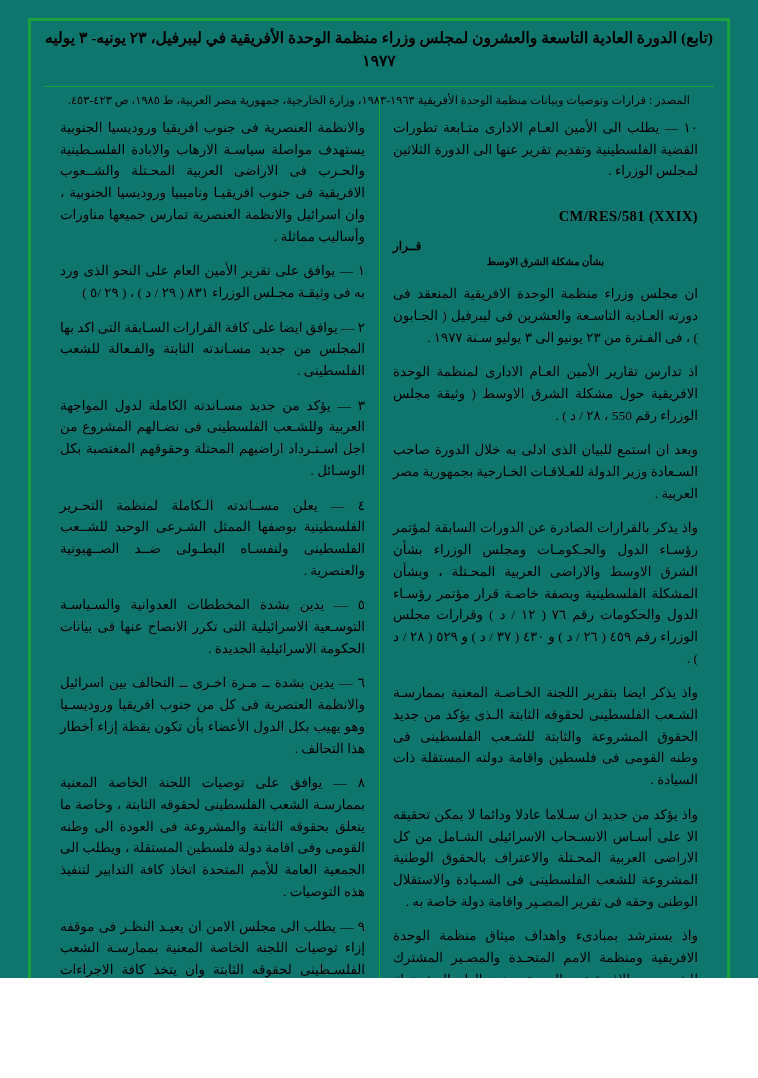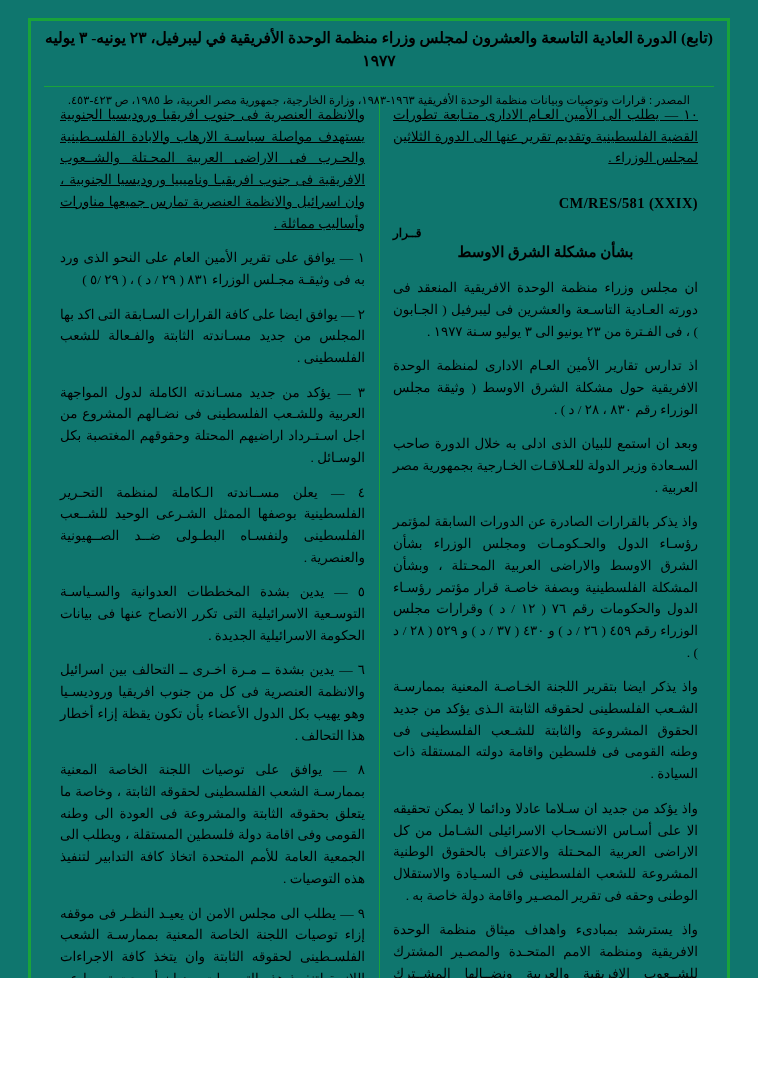--- a/index.html
+++ b/index.html
@@ -91,43 +91,42 @@
   p.para {
     margin: 0 0 13px 0;
     font-size: 13.4px;
     line-height: 1.62;
     text-align: justify;
     text-justify: inter-word;
     color: #000;
     direction: rtl;
   }
   p.para.first {
-    margin-top: 4px;
-    text-decoration: underline;
+    margin-top: 17px;
   }
   .res-code {
     margin: 26px 0 14px 0;
     font-size: 14.5px;
     font-weight: bold;
     font-family: "Liberation Serif", "DejaVu Serif", serif;
     direction: ltr;
     text-align: right;
     letter-spacing: 0.4px;
   }
   .res-title {
     text-align: left;
     font-weight: bold;
     font-size: 12px;
     margin: 8px 0 2px 0;
     letter-spacing: 1px;
   }
   .res-sub {
     text-align: center;
     font-weight: bold;
-    font-size: 15px;
+    font-size: 10px;
     margin: 0 0 16px 0;
   }
   .page-number {
     position: absolute;
     left: 0;
     top: 1044px;
     width: 758px;
     text-align: center;
     font-size: 13px;
     color: #000;
@@ -156,21 +155,21 @@
 
     <div class="col col-right">
       <div class="spacer-top"></div>
       <p class="para first">١٠ — يطلب الى الأمين العـام الادارى متـابعة تطورات القضية الفلسطينية وتقديم تقرير عنها الى الدورة الثلاثين لمجلس الوزراء .</p>
 
       <div class="res-code">CM/RES/581 (XXIX)</div>
       <div class="res-title">قــرار</div>
       <div class="res-sub">بشأن مشكلة الشرق الاوسط</div>
 
       <p class="para">ان مجلس وزراء منظمة الوحدة الافريقية المنعقد فى دورته العـادية التاسـعة والعشرين فى ليبرفيل ( الجـابون ) ، فى الفـترة من ٢٣ يونيو الى ٣ يوليو سـنة ١٩٧٧ .</p>
-      <p class="para">اذ تدارس تقارير الأمين العـام الادارى لمنظمة الوحدة الافريقية حول مشكلة الشرق الاوسط ( وثيقة مجلس الوزراء رقم ٨٣٠ ، ٢٨ / د ) .</p>
+      <p class="para">اذ تدارس تقارير الأمين العـام الادارى لمنظمة الوحدة الافريقية حول مشكلة الشرق الاوسط ( وثيقة مجلس الوزراء رقم 550 ، ٢٨ / د ) .</p>
       <p class="para">وبعد ان استمع للبيان الذى ادلى به خلال الدورة صاحب السـعادة وزير الدولة للعـلاقـات الخـارجية بجمهورية مصر العربية .</p>
       <p class="para">واذ يذكر بالقرارات الصادرة عن الدورات السابقة لمؤتمر رؤسـاء الدول والحـكومـات ومجلس الوزراء بشأن الشرق الاوسط والاراضى العربية المحـتلة ، وبشأن المشكلة الفلسطينية وبصفة خاصـة قرار مؤتمر رؤسـاء الدول والحكومات رقم ٧٦ ( ١٢ / د ) وقرارات مجلس الوزراء رقم ٤٥٩ ( ٢٦ / د ) و ٤٣٠ ( ٣٧ / د ) و ٥٢٩ ( ٢٨ / د ) .</p>
       <p class="para">واذ يذكر ايضا بتقرير اللجنة الخـاصـة المعنية بممارسـة الشـعب الفلسطينى لحقوقه الثابتة الـذى يؤكد من جديد الحقوق المشروعة والثابتة للشـعب الفلسطينى فى وطنه القومى فى فلسطين واقامة دولته المستقلة ذات السيادة .</p>
       <p class="para">واذ يؤكد من جديد ان سـلاما عادلا ودائما لا يمكن تحقيقه الا على أسـاس الانسـحاب الاسرائيلى الشـامل من كل الاراضى العربية المحـتلة والاعتراف بالحقوق الوطنية المشروعة للشعب الفلسطينى فى السـيادة والاستقلال الوطنى وحقه فى تقرير المصـير واقامة دولة خاصة به .</p>
       <p class="para">واذ يسترشد بمبادىء واهداف ميثاق منظمة الوحدة الافريقية ومنظمة الامم المتحـدة والمصـير المشترك للشــعوب الافريقية والعربية ونضــالها المشــترك المتواصل من اجل ممارسة لحقوقها من اجل الحرية والسلام والاستقلال .</p>
       <p class="para">واذ يسجل باستياء ان التحالف القائم بين اسرائيل والانظمة العنصرية فى كل من جنوب افريقيا وروديسيا</p>
     </div>
 
     <div class="col col-left">
       <div class="spacer-top"></div>

